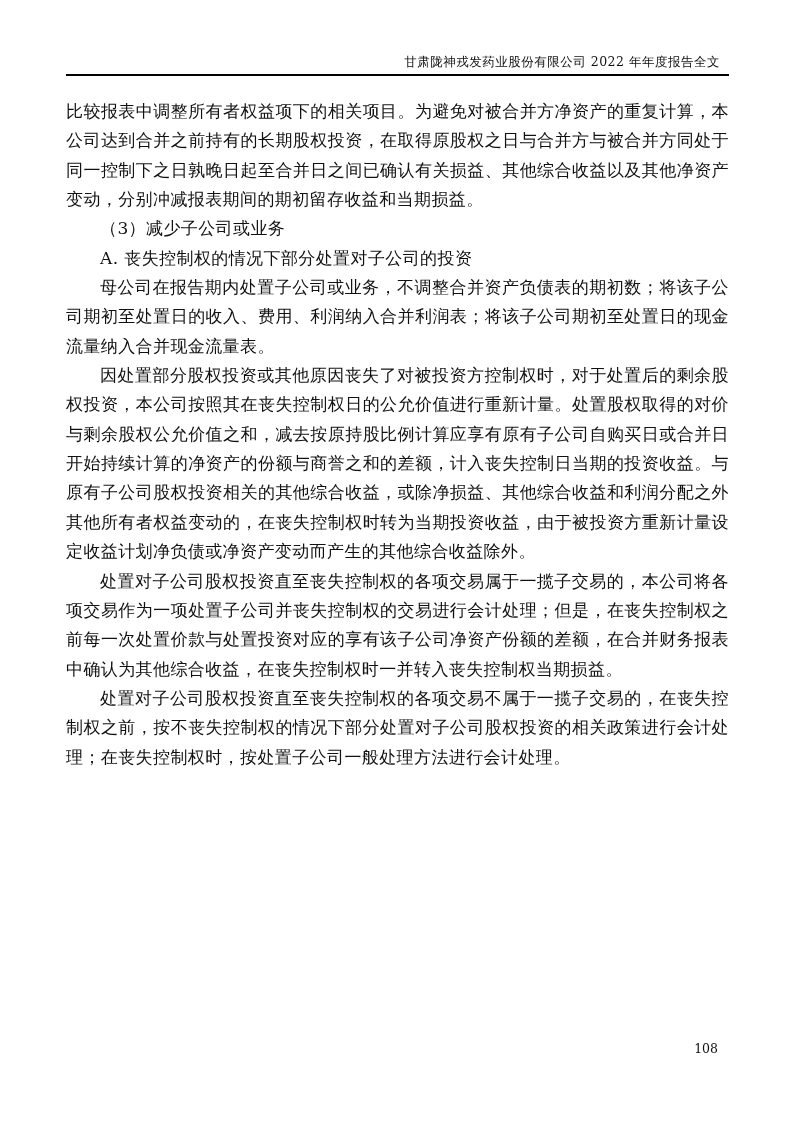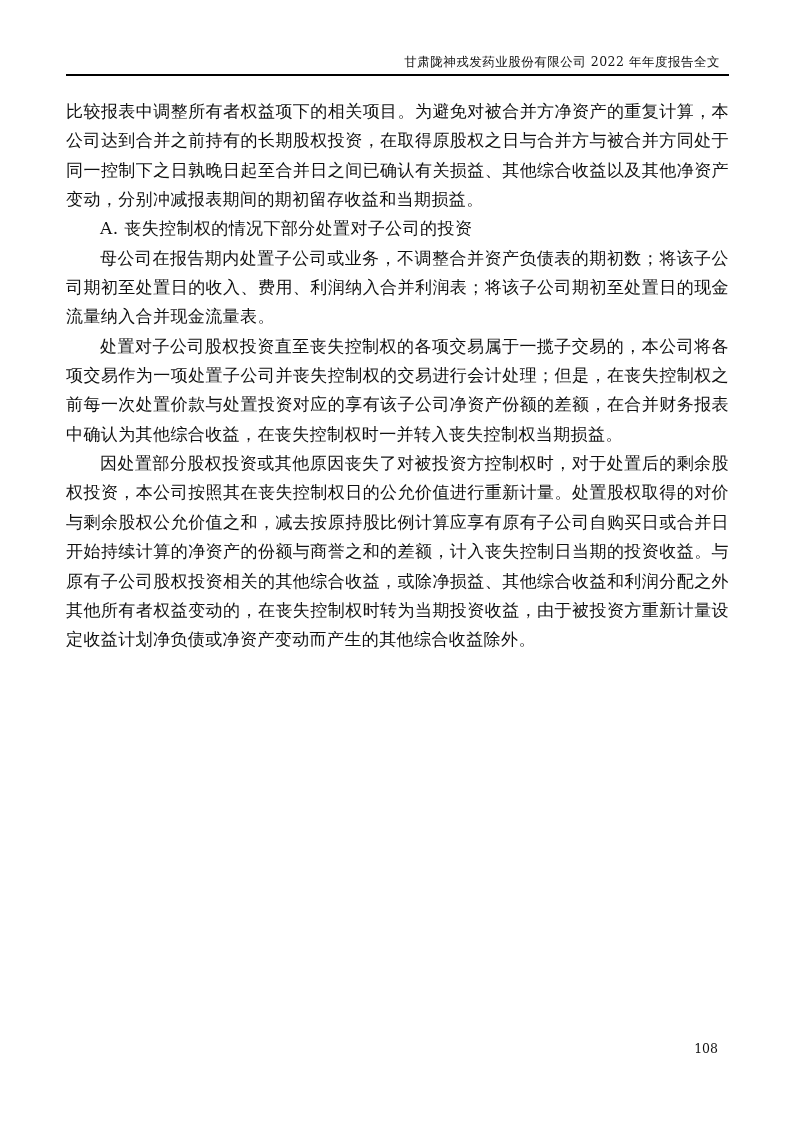--- a/index.html
+++ b/index.html
@@ -60,20 +60,22 @@
 </style>
 </head>
 <body>
 
 <div class="page">
   <div class="header-title">甘肃陇神戎发药业股份有限公司 2022 年年度报告全文</div>
   <div class="header-rule"></div>
 
   <div class="doc-body">
       <p class="">比较报表中调整所有者权益项下的相关项目。为避免对被合并方净资产的重复计算，本公司达到合并之前持有的长期股权投资，在取得原股权之日与合并方与被合并方同处于同一控制下之日孰晚日起至合并日之间已确认有关损益、其他综合收益以及其他净资产变动，分别冲减报表期间的期初留存收益和当期损益。</p>
+      <p class="indent">（3）减少子公司或业务</p>
       <p class="indent">A. 丧失控制权的情况下部分处置对子公司的投资</p>
       <p class="indent">母公司在报告期内处置子公司或业务，不调整合并资产负债表的期初数；将该子公司期初至处置日的收入、费用、利润纳入合并利润表；将该子公司期初至处置日的现金流量纳入合并现金流量表。</p>
+      <p class="indent">因处置部分股权投资或其他原因丧失了对被投资方控制权时，对于处置后的剩余股权投资，本公司按照其在丧失控制权日的公允价值进行重新计量。处置股权取得的对价与剩余股权公允价值之和，减去按原持股比例计算应享有原有子公司自购买日或合并日开始持续计算的净资产的份额与商誉之和的差额，计入丧失控制日当期的投资收益。与原有子公司股权投资相关的其他综合收益，或除净损益、其他综合收益和利润分配之外其他所有者权益变动的，在丧失控制权时转为当期投资收益，由于被投资方重新计量设定收益计划净负债或净资产变动而产生的其他综合收益除外。</p>
       <p class="indent">处置对子公司股权投资直至丧失控制权的各项交易属于一揽子交易的，本公司将各项交易作为一项处置子公司并丧失控制权的交易进行会计处理；但是，在丧失控制权之前每一次处置价款与处置投资对应的享有该子公司净资产份额的差额，在合并财务报表中确认为其他综合收益，在丧失控制权时一并转入丧失控制权当期损益。</p>
-      <p class="indent">因处置部分股权投资或其他原因丧失了对被投资方控制权时，对于处置后的剩余股权投资，本公司按照其在丧失控制权日的公允价值进行重新计量。处置股权取得的对价与剩余股权公允价值之和，减去按原持股比例计算应享有原有子公司自购买日或合并日开始持续计算的净资产的份额与商誉之和的差额，计入丧失控制日当期的投资收益。与原有子公司股权投资相关的其他综合收益，或除净损益、其他综合收益和利润分配之外其他所有者权益变动的，在丧失控制权时转为当期投资收益，由于被投资方重新计量设定收益计划净负债或净资产变动而产生的其他综合收益除外。</p>
+      <p class="indent">处置对子公司股权投资直至丧失控制权的各项交易不属于一揽子交易的，在丧失控制权之前，按不丧失控制权的情况下部分处置对子公司股权投资的相关政策进行会计处理；在丧失控制权时，按处置子公司一般处理方法进行会计处理。</p>
     </div>
 
   <div class="page-footer">108</div>
 </div>
 
 </body></html>

